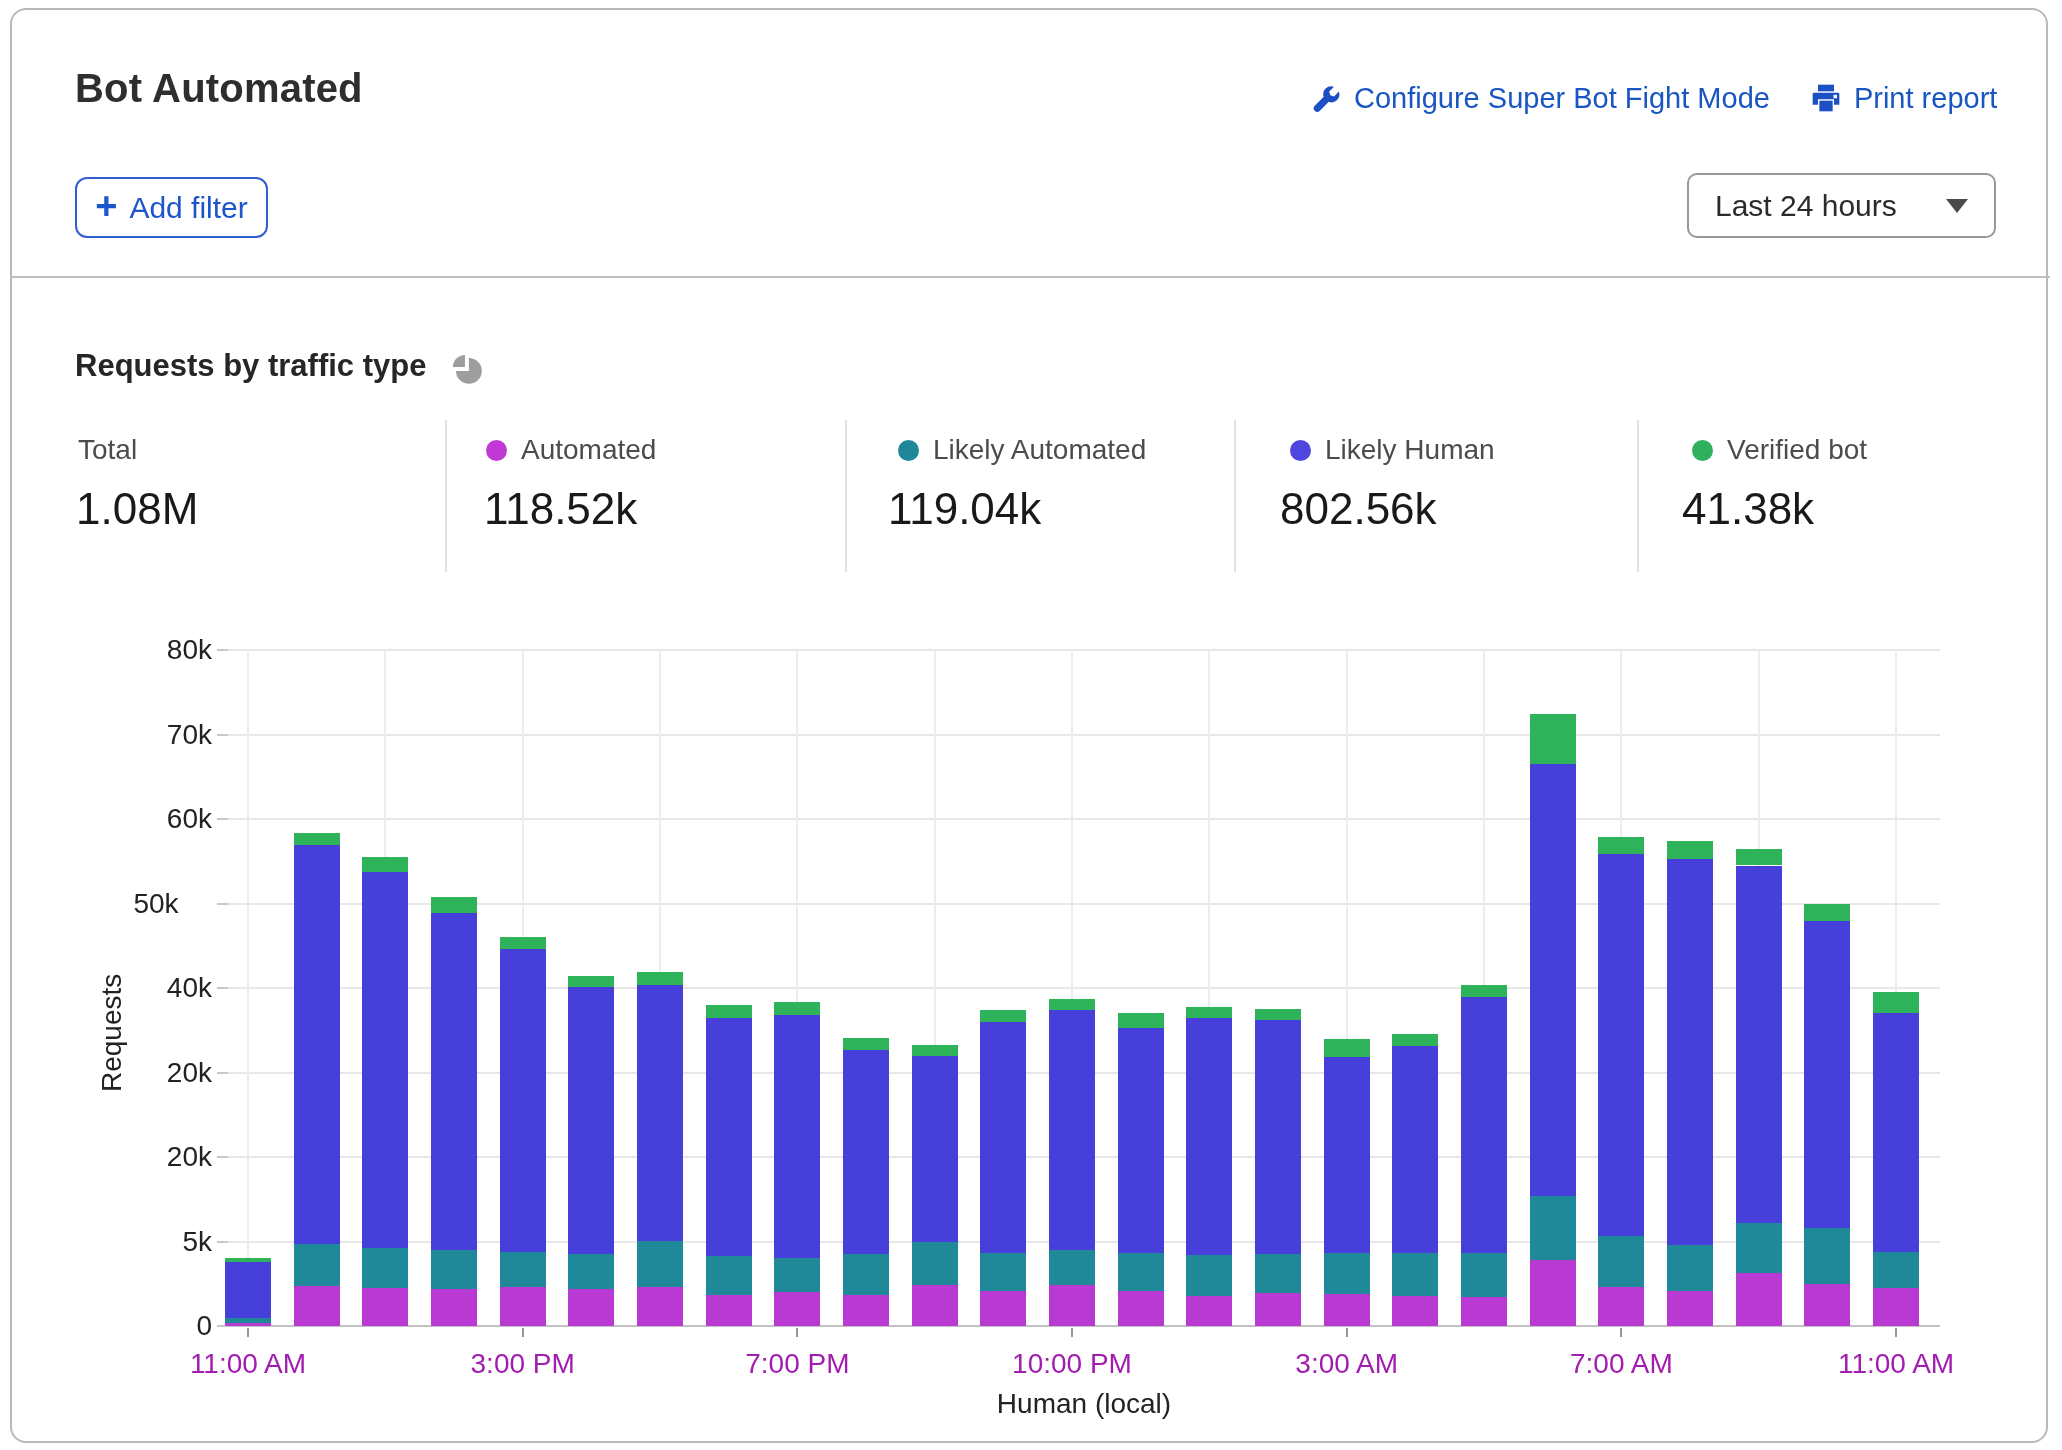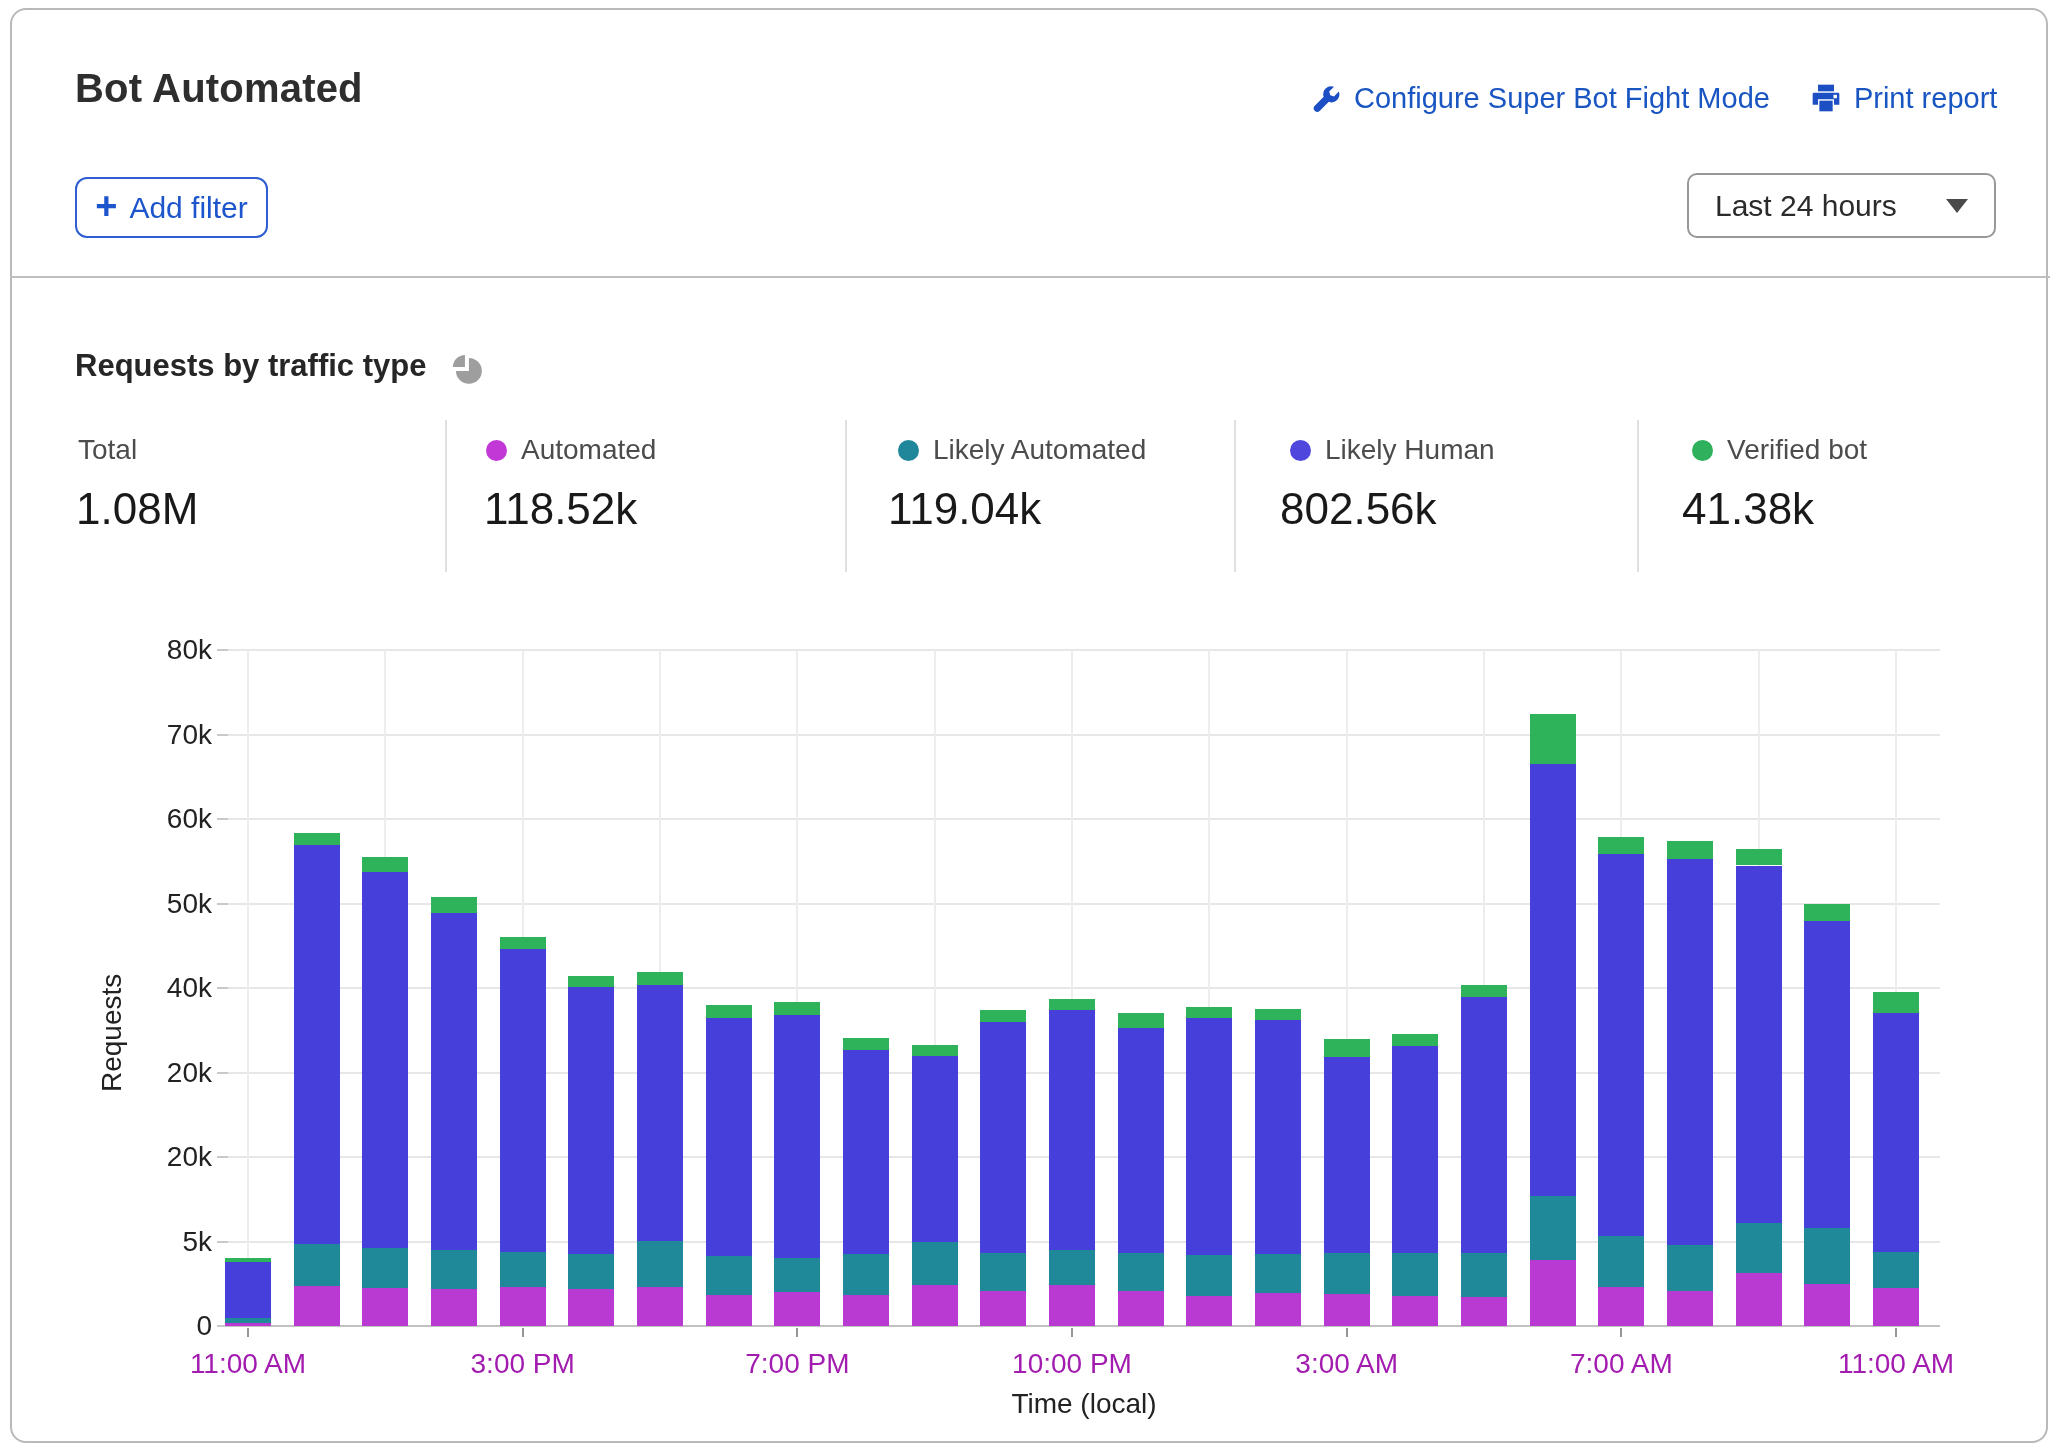--- a/index.html
+++ b/index.html
@@ -134,21 +134,21 @@
     <div class="abs ytick" style="top: 1309px;">0</div>
     <div class="abs ytickmark" style="top: 1325px;"></div>
     <div class="abs ytick" style="top: 1224.5px;">5k</div>
     <div class="abs ytickmark" style="top: 1240.5px;"></div>
     <div class="abs ytick" style="top: 1140px;">20k</div>
     <div class="abs ytickmark" style="top: 1156px;"></div>
     <div class="abs ytick" style="top: 1055.5px;">20k</div>
     <div class="abs ytickmark" style="top: 1071.5px;"></div>
     <div class="abs ytick" style="top: 971px;">40k</div>
     <div class="abs ytickmark" style="top: 987px;"></div>
-    <div class="abs ytick" style="top: 886.5px;">50k</div>
+    <div class="abs ytick" style="top: 886.5px; text-align: center;">50k</div>
     <div class="abs ytickmark" style="top: 902.5px;"></div>
     <div class="abs ytick" style="top: 802px;">60k</div>
     <div class="abs ytickmark" style="top: 818px;"></div>
     <div class="abs ytick" style="top: 717.5px;">70k</div>
     <div class="abs ytickmark" style="top: 733.5px;"></div>
     <div class="abs ytick" style="top: 633px;">80k</div>
     <div class="abs ytickmark" style="top: 649px;"></div>
   </div>
 <div class="abs plot" id="plot">
     <div class="hgrid base" style="position: absolute; top: 675px;"></div>
@@ -333,13 +333,13 @@
   </div>
 <div class="abs" id="xticks">
     <div class="abs xtick" style="left: 148px;">11:00 AM</div>
     <div class="abs xtick" style="left: 422.68px;">3:00 PM</div>
     <div class="abs xtick" style="left: 697.36px;">7:00 PM</div>
     <div class="abs xtick" style="left: 972.04px;">10:00 PM</div>
     <div class="abs xtick" style="left: 1246.72px;">3:00 AM</div>
     <div class="abs xtick" style="left: 1521.4px;">7:00 AM</div>
     <div class="abs xtick" style="left: 1796.08px;">11:00 AM</div>
   </div>
-<div class="abs x-title">Time (local)</div>
+<div class="abs x-title">Human (local)</div>
 
 </body></html>

